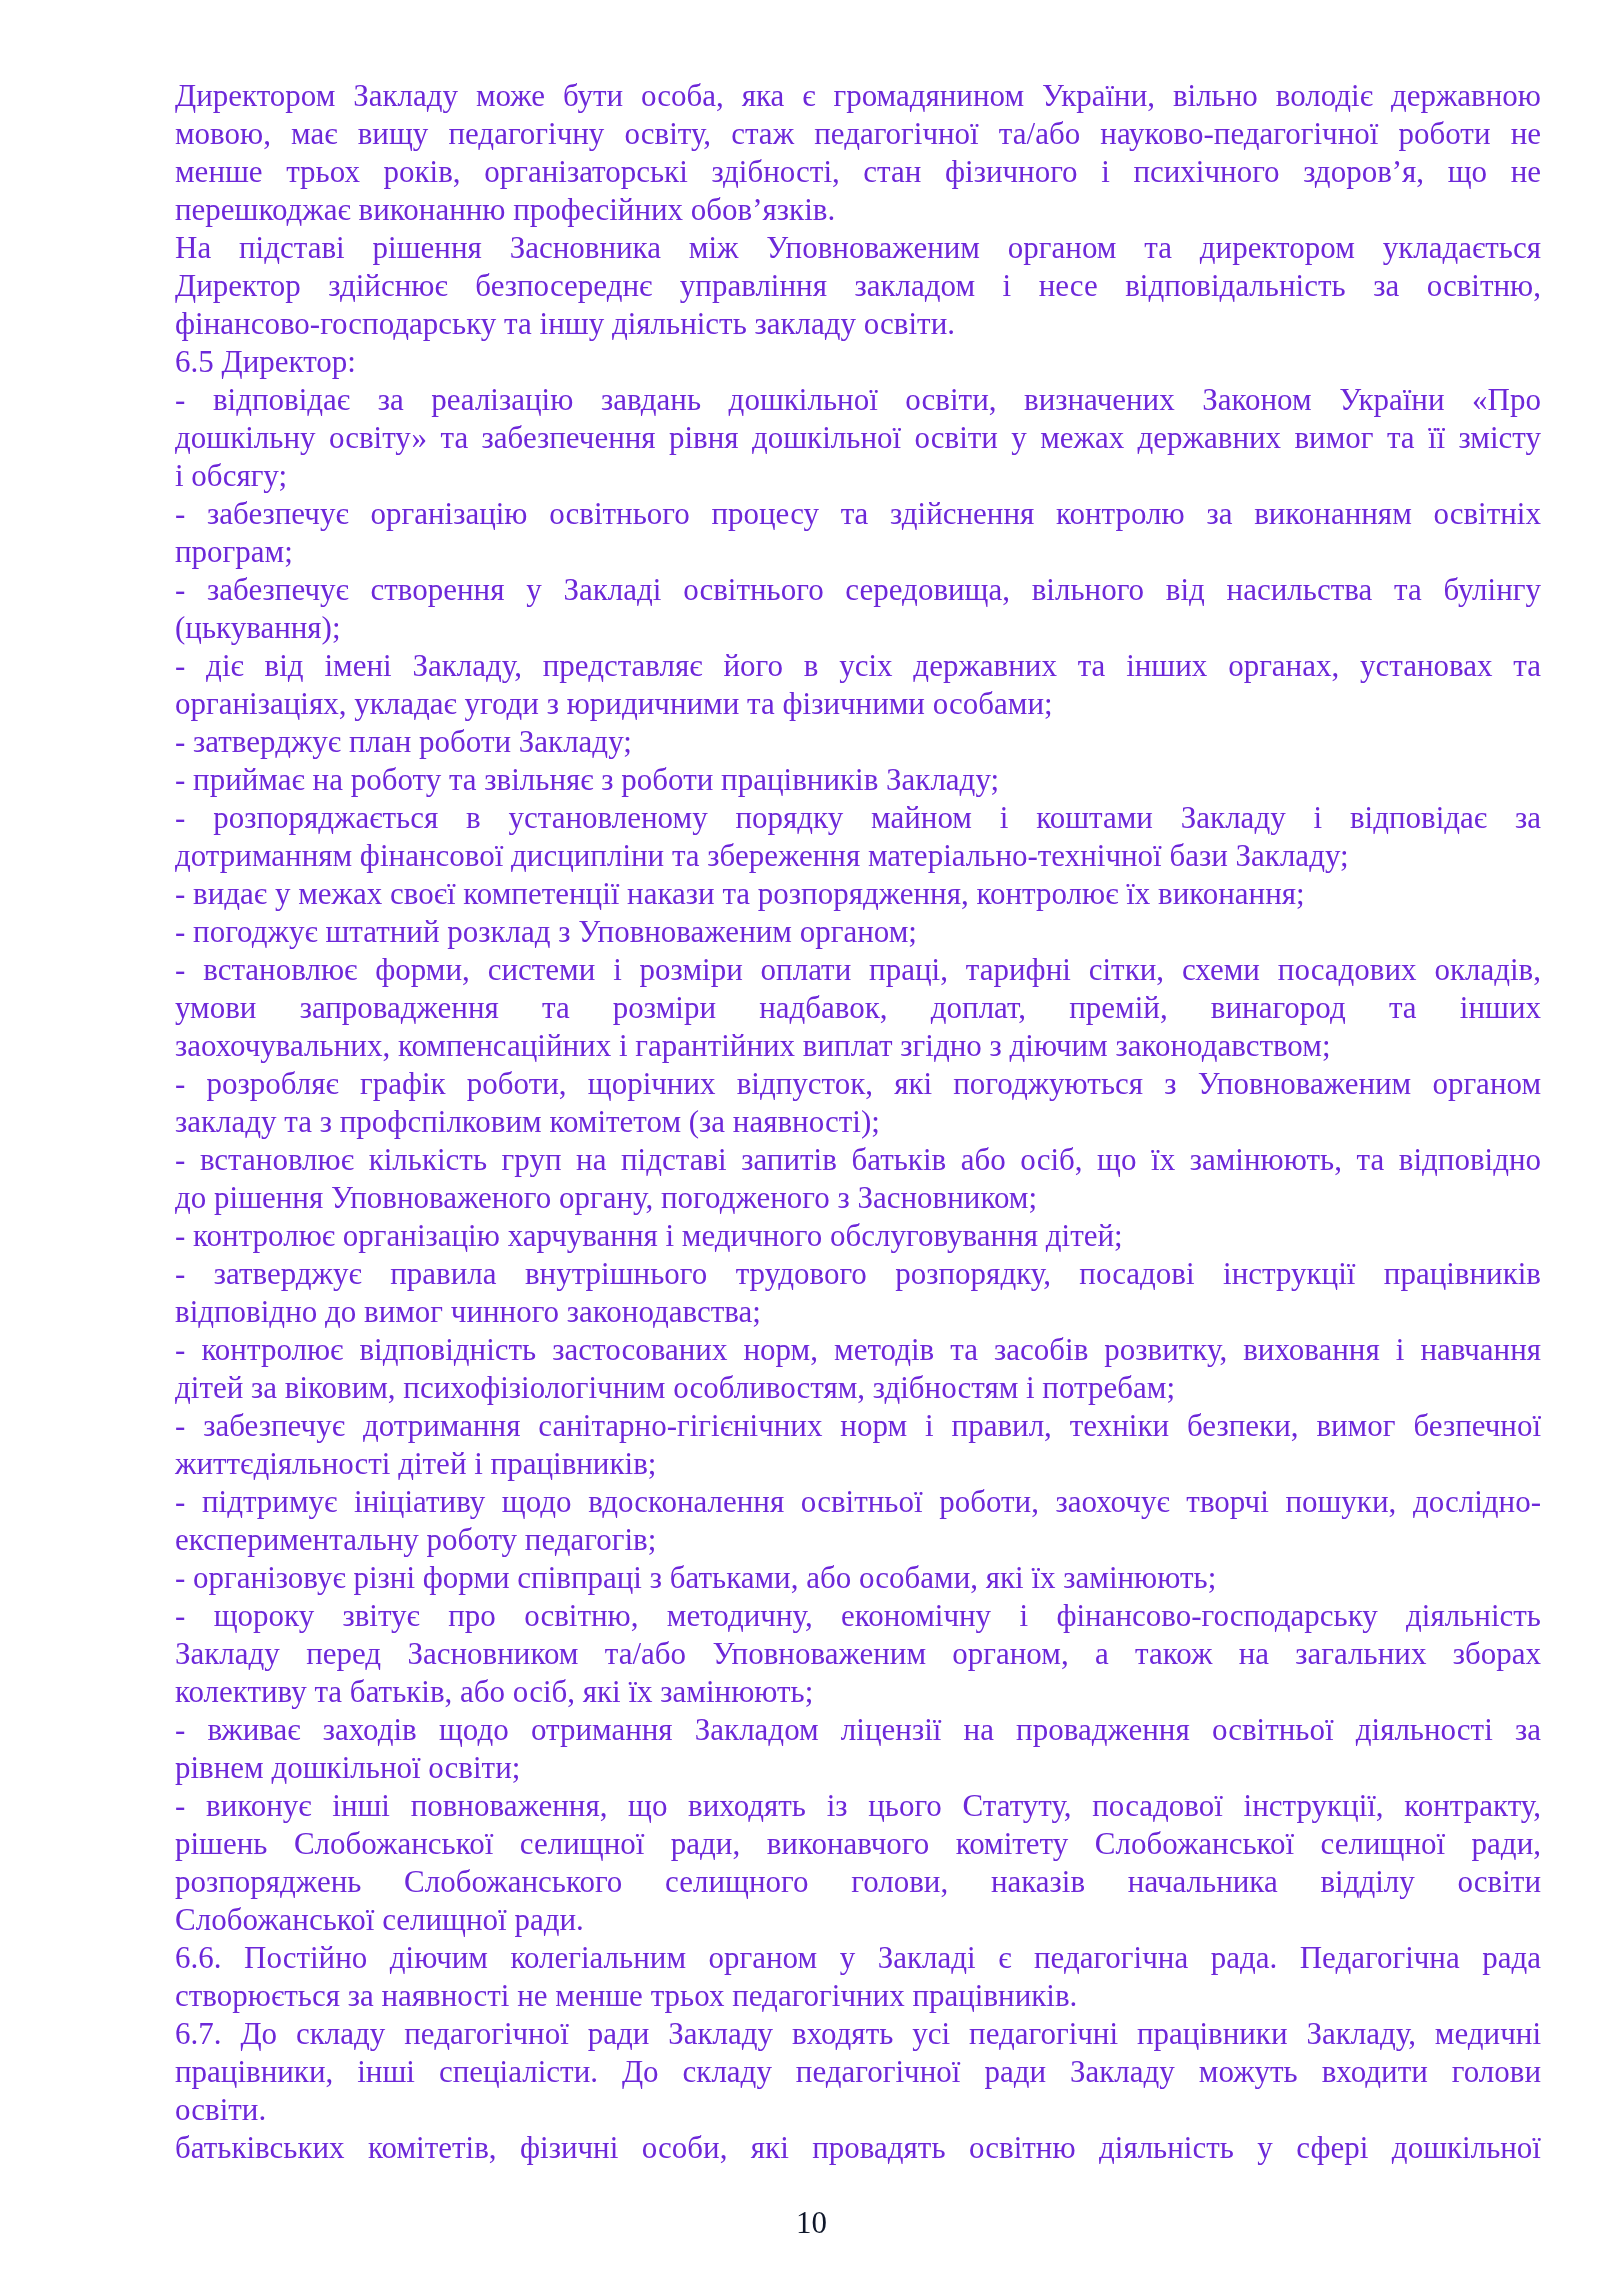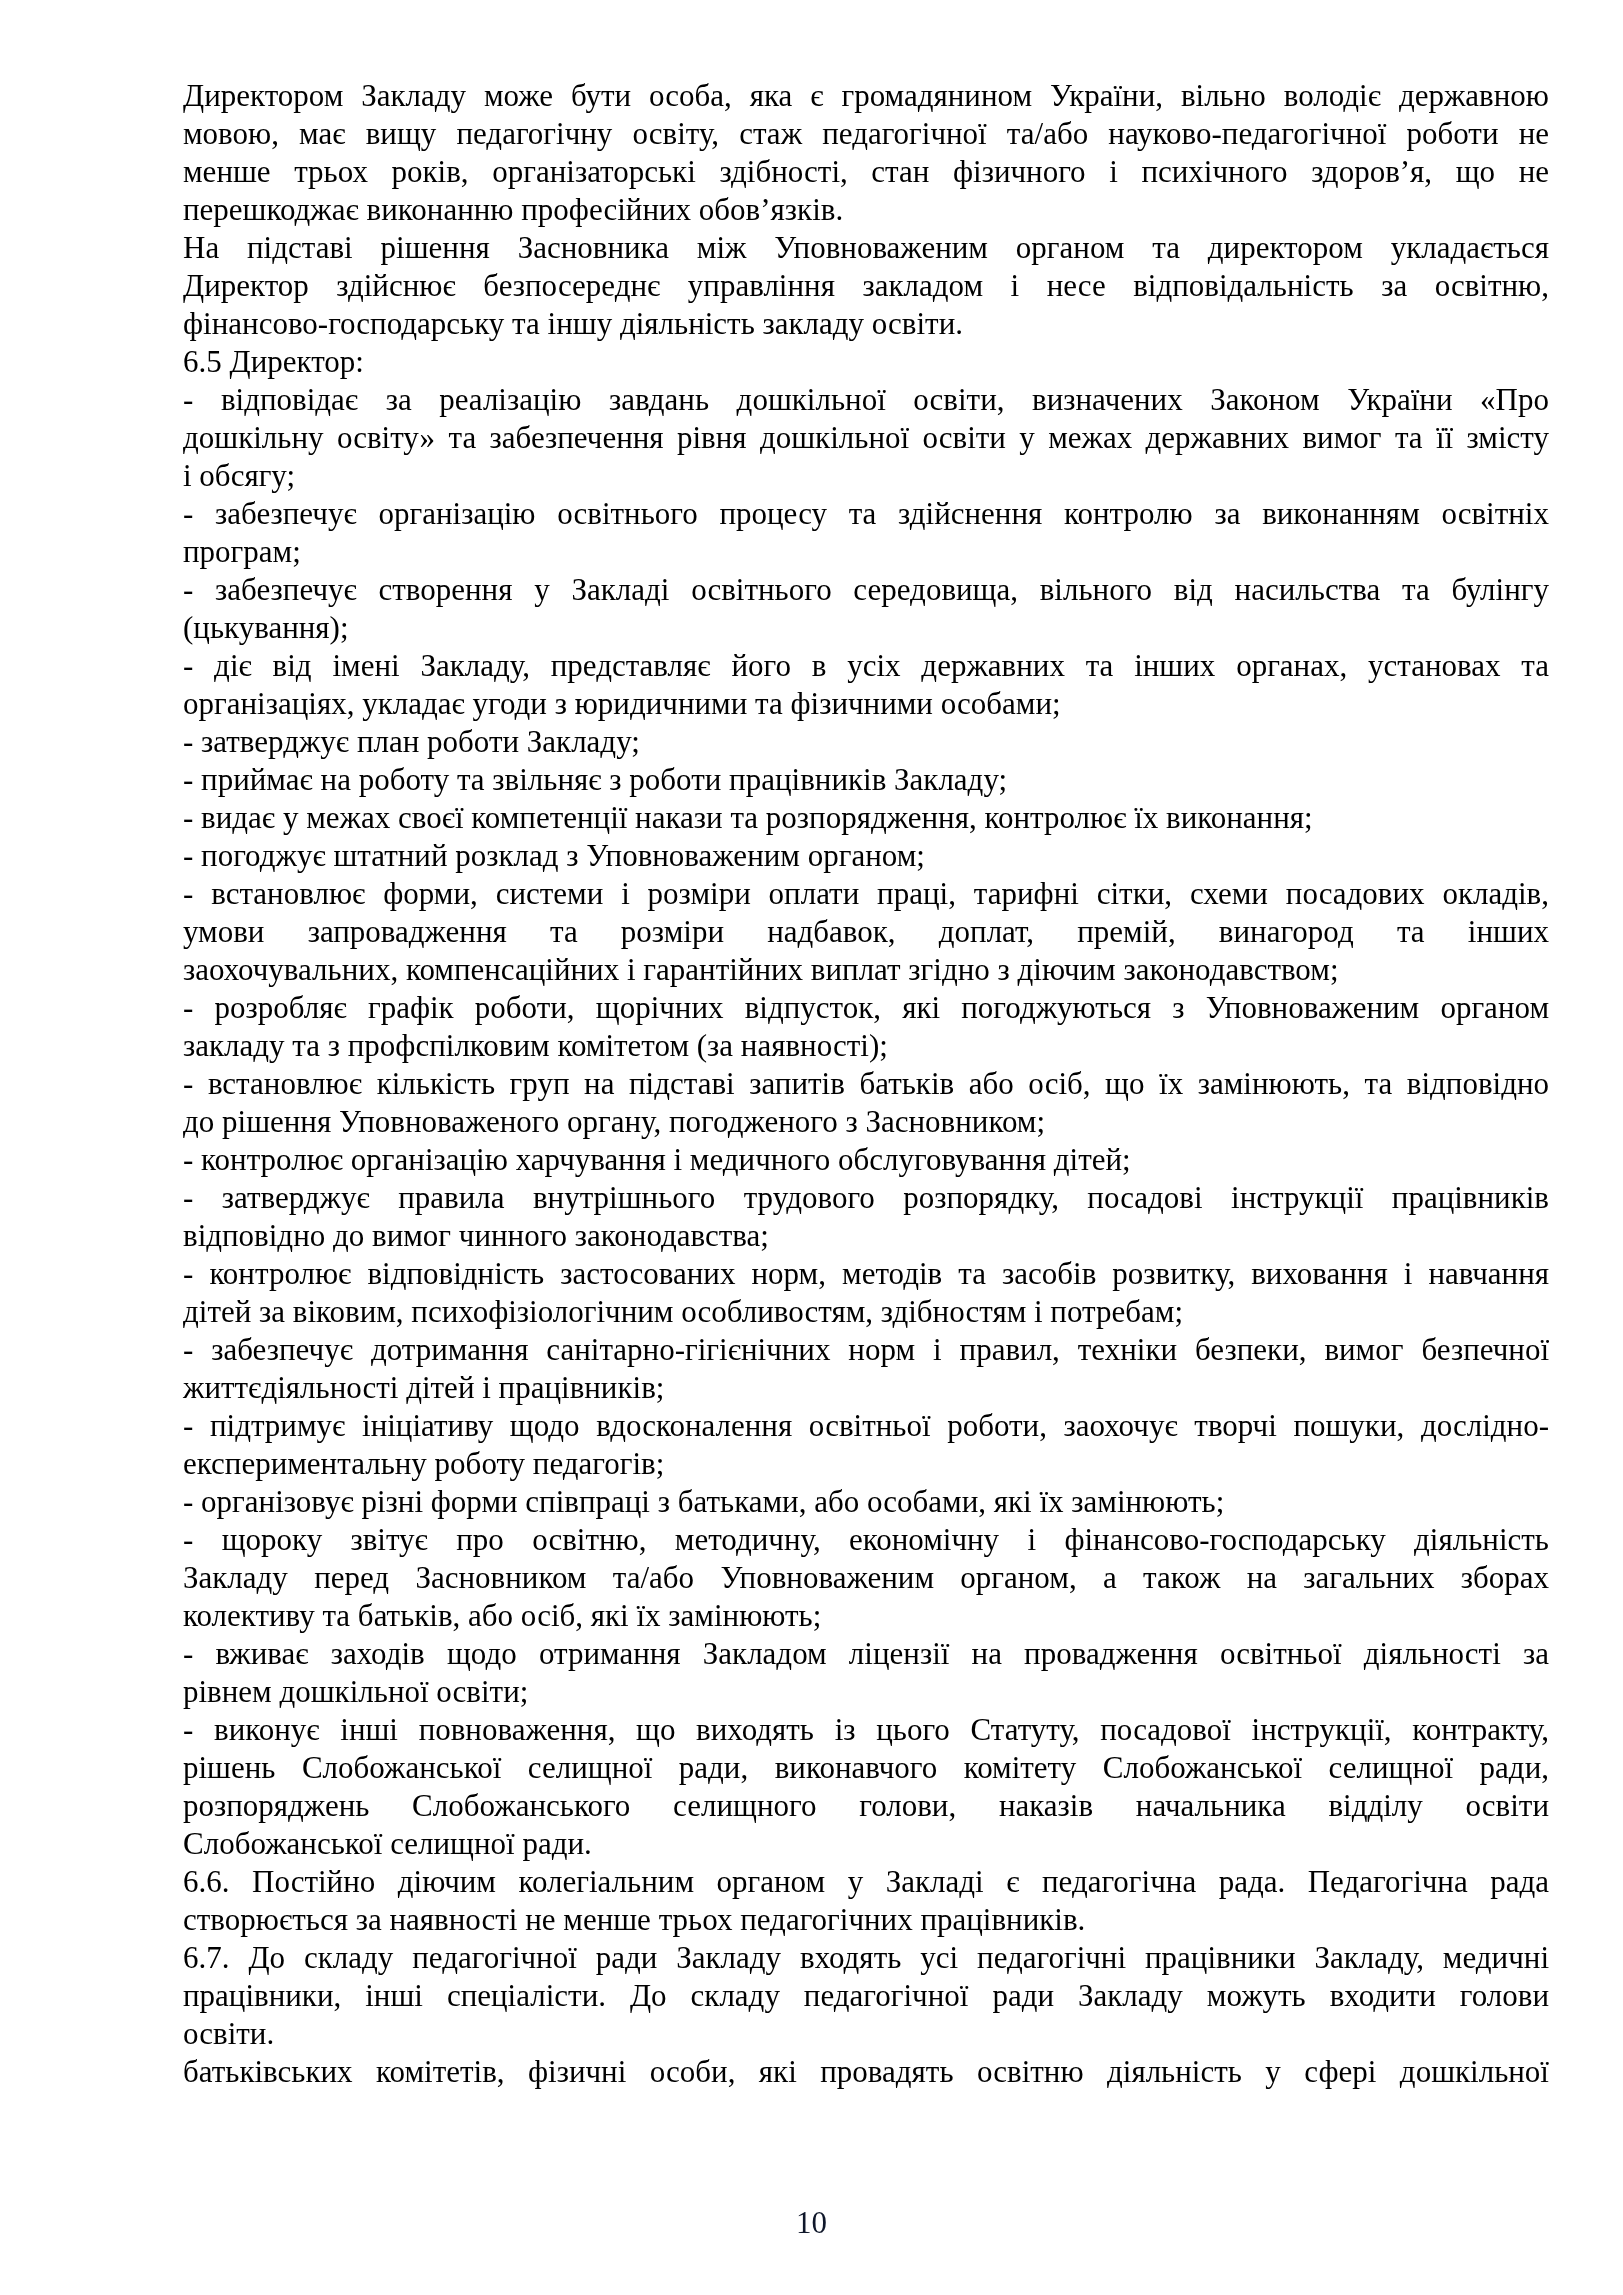--- a/index.html
+++ b/index.html
@@ -1,20 +1,20 @@
 <!DOCTYPE html>
 <html style="font-size:10.5px"><head>
 <meta charset="utf-8">
 <style>
   html, body { margin: 0; padding: 0; background: #ffffff; }
   body { width: 1623px; height: 2295px; position: relative; overflow: hidden; }
   .page {
     position: absolute; left: 175px; top: 77px; width: 1366px;
     font-family: "Liberation Serif", "DejaVu Serif", serif;
-    font-size: 31px; line-height: 38px; color: #000000; margin-left: 8px;
+    font-size: 31px; line-height: 38px; color: #6d28d9;
   }
   .para { margin: 0; }
   .line { display: block; white-space: nowrap; text-align: justify; text-align-last: justify; height: 38px; }
   .line.last { text-align-last: left; }
   .page-number {
     position: absolute; left: 0; width: 1623px; top: 2205px; text-align: center;
     font-family: "Liberation Serif", "DejaVu Serif", serif; font-size: 31px; color: #0f172a;
   }
 </style>
 </head>
@@ -52,20 +52,24 @@
     </div>
     <div class="para">
       <span class="line" style="white-space: normal;">- діє від імені Закладу, представляє його в усіх державних та інших органах, установах та</span>
       <span class="line last" style="white-space: normal;">організаціях, укладає угоди з юридичними та фізичними особами;</span>
     </div>
     <div class="para">
       <span class="line last" style="white-space: normal;">- затверджує план роботи Закладу;</span>
     </div>
     <div class="para">
       <span class="line last" style="white-space: normal;">- приймає на роботу та звільняє з роботи працівників Закладу;</span>
+    </div>
+    <div class="para">
+      <span class="line" style="white-space: normal;">- розпоряджається в установленому порядку майном і коштами Закладу і відповідає за</span>
+      <span class="line last" style="white-space: normal;">дотриманням фінансової дисципліни та збереження матеріально-технічної бази Закладу;</span>
     </div>
     <div class="para">
       <span class="line last" style="white-space: normal;">-  видає у межах своєї компетенції накази та розпорядження, контролює їх виконання;</span>
     </div>
     <div class="para">
       <span class="line last" style="white-space: normal;">- погоджує штатний розклад з Уповноваженим органом;</span>
     </div>
     <div class="para">
       <span class="line" style="white-space: normal;">- встановлює форми, системи і розміри оплати праці, тарифні сітки, схеми посадових окладів,</span>
       <span class="line" style="white-space: normal;">умови запровадження та розміри надбавок, доплат, премій, винагород та інших</span>

